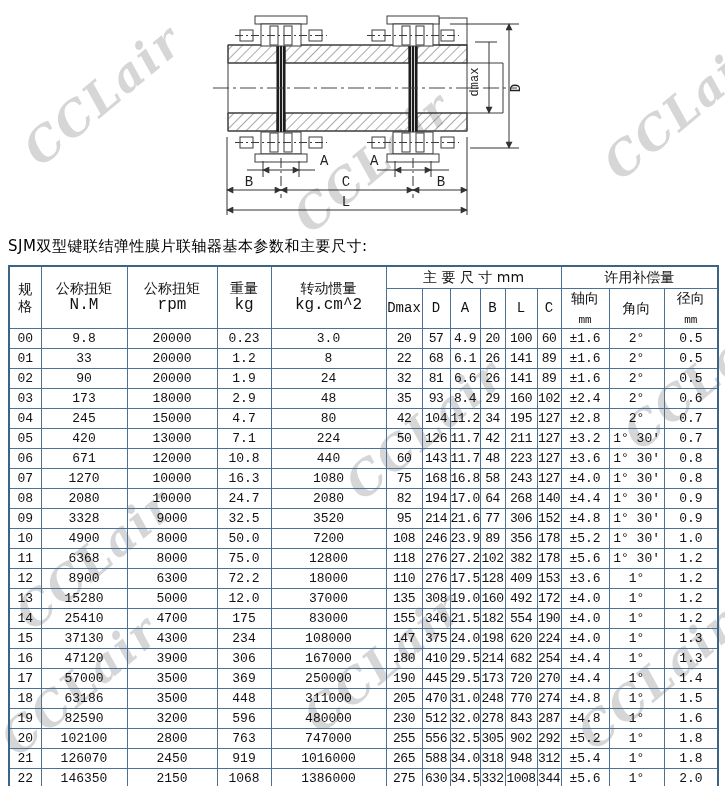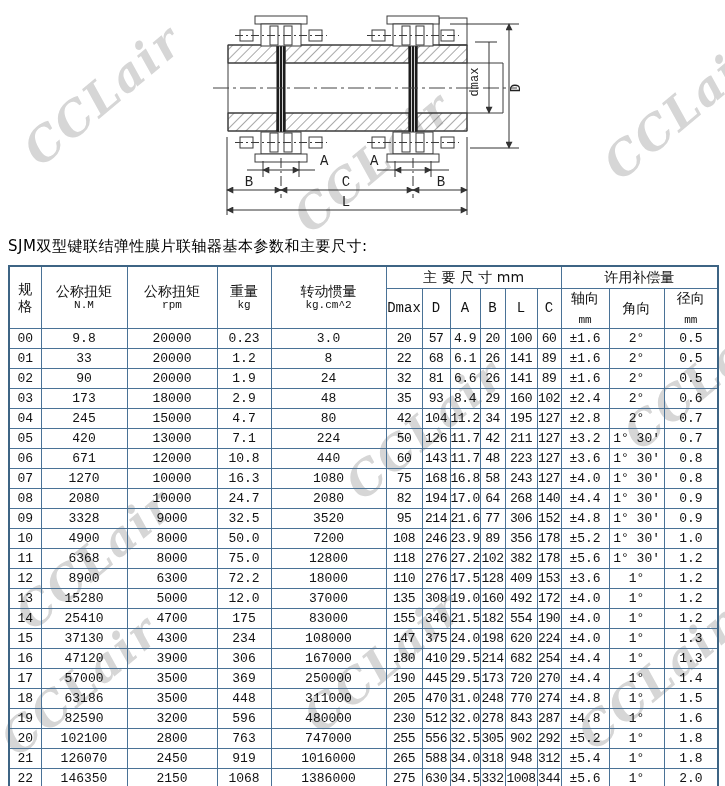--- a/index.html
+++ b/index.html
@@ -16,21 +16,21 @@
          letter-spacing:0.5px;white-space:nowrap;}
   
   table.spec{position:absolute;left:8px;top:265px;z-index:1;width:709px;
              border-collapse:collapse;table-layout:fixed;background:transparent;
              border:2px solid #3d6484;}
   table.spec th,table.spec td{border:1px solid #4a7296;text-align:center;vertical-align:middle;
              padding:0;overflow:hidden;white-space:nowrap;color:#111;}
   table.spec th{font-weight:normal;font-size:14px;line-height:1.2;}
   .h1 th{height:21px;}
   .h2 th{height:39px;}
-  th .sub{display:block;font-family:"Liberation Mono","DejaVu Sans Mono",monospace;font-size:11px;}
+  th .sub{display:block;font-family:"Liberation Mono","DejaVu Sans Mono",monospace;font-size:16px;}
   th.dimh{font-family:"Liberation Mono","DejaVu Sans Mono",monospace;font-size:12px;}
   th .subsm{display:block;font-size:11px;font-family:"Liberation Mono","DejaVu Sans Mono",monospace;margin-top:7px;}
   table.spec td{font-family:"Liberation Mono","DejaVu Sans Mono",monospace;
                 font-size:13px;height:19px;line-height:19px;}
   td.c5,td.c6,td.c7,td.c8,td.c9,td.c10{font-size:12px;letter-spacing:-0.5px;}
   td.c11,td.c12{font-size:12px;margin-left:22px;}
 </style>
 </head>
 <body>
 

